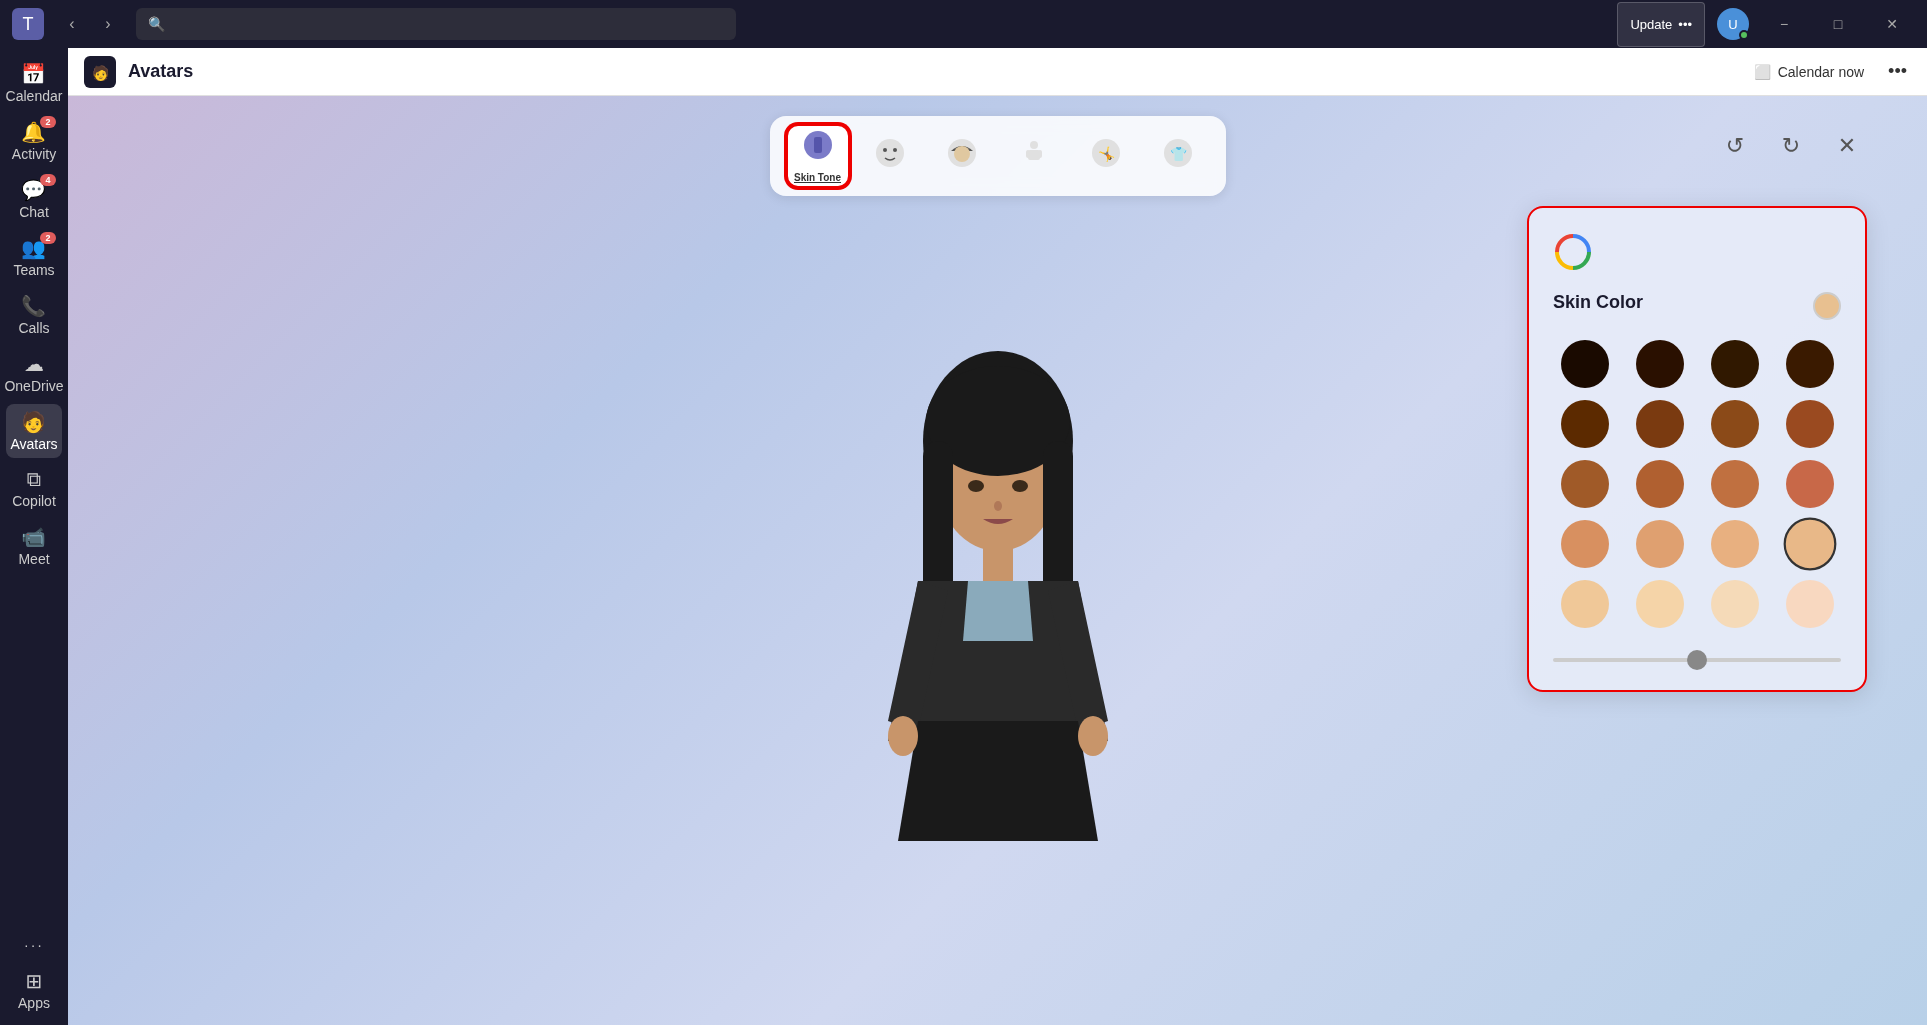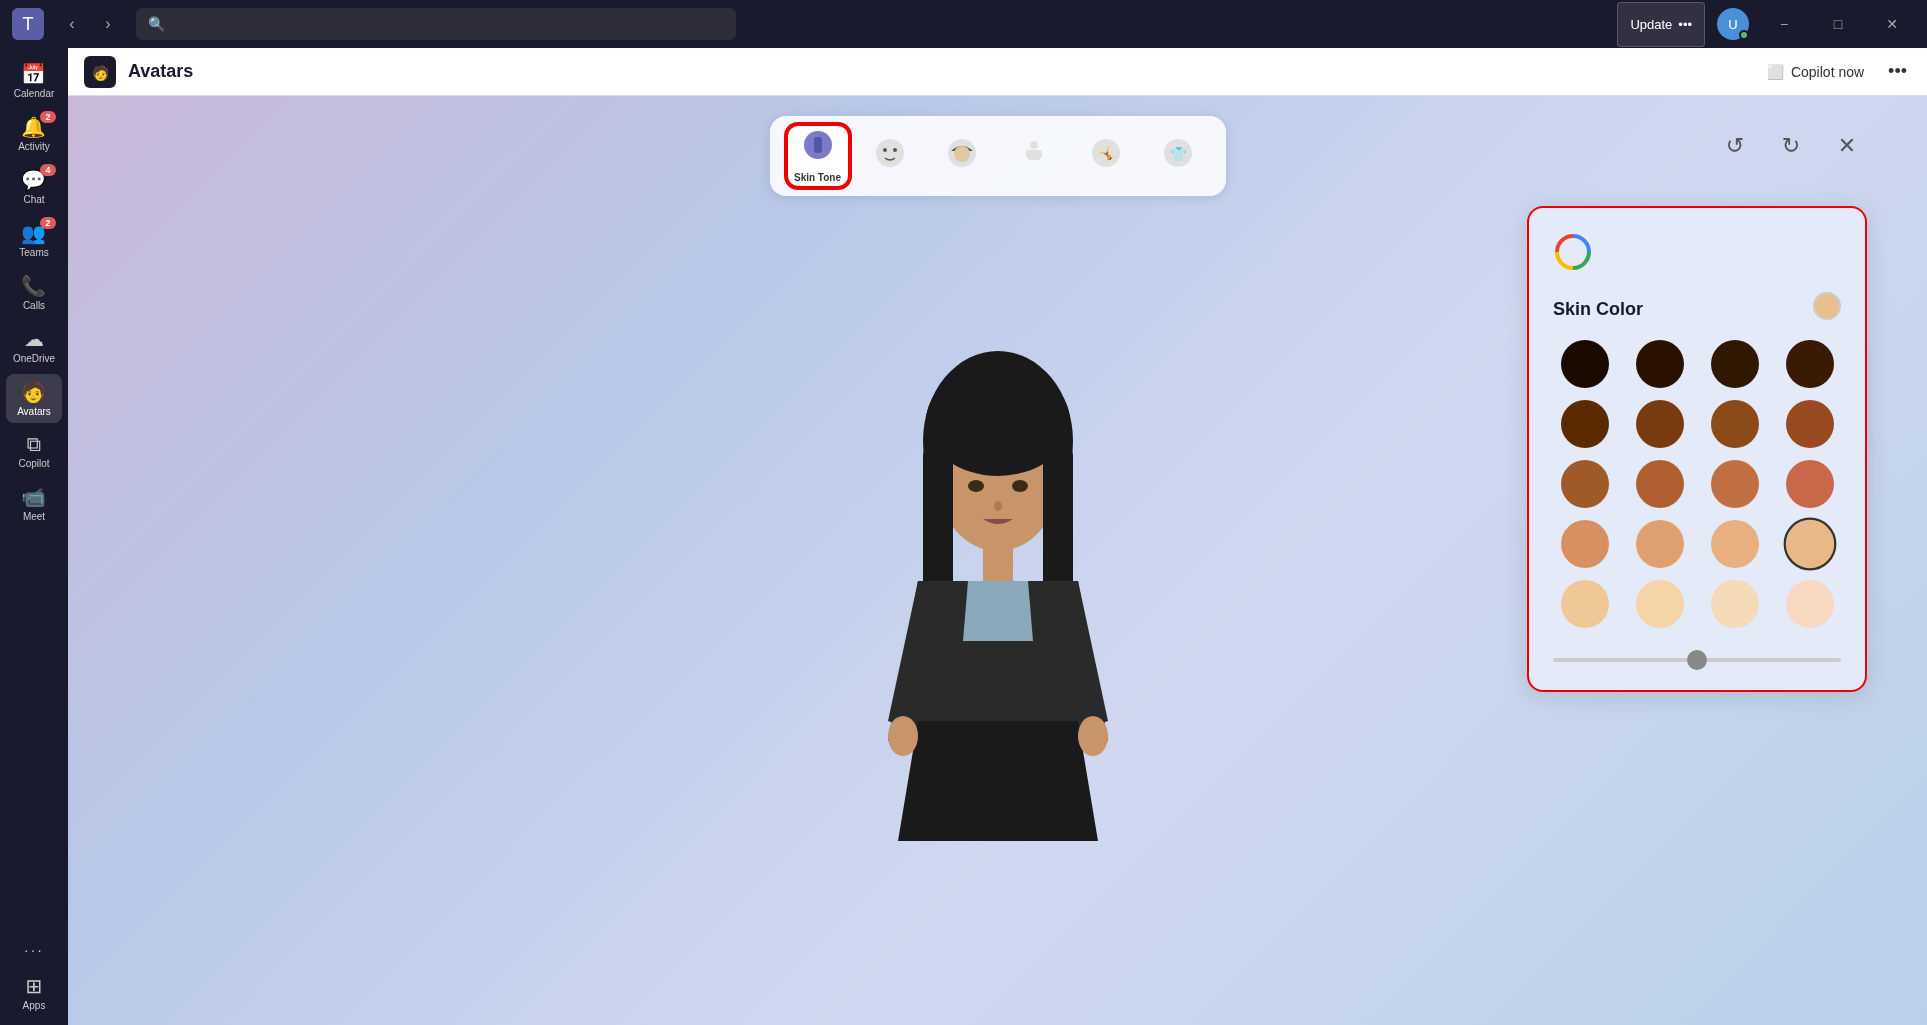--- a/index.html
+++ b/index.html
@@ -59,21 +59,21 @@
       width: 68px; background: #1a1a2e; display: flex; flex-direction: column;
       align-items: center; padding: 8px 0; gap: 4px; flex-shrink: 0;
     }
     .sidebar-item {
       width: 56px; display: flex; flex-direction: column; align-items: center;
       padding: 6px 4px; border-radius: 8px; cursor: pointer; gap: 2px; position: relative;
     }
     .sidebar-item.active { background: rgba(255,255,255,0.15); }
     .sidebar-item .icon { font-size: 20px; color: #ccc; }
     .sidebar-item.active .icon { color: #fff; }
-    .sidebar-item .label { font-size: 10px; color: #ccc; text-align: center; }
+    .sidebar-item .label { font-size: 14px; color: #ccc; text-align: center; }
     .sidebar-item.active .label { color: #fff; }
     .badge {
       position: absolute; top: 2px; right: 6px;
       background: #e05c5c; color: #fff; font-size: 9px; font-weight: bold;
       border-radius: 10px; padding: 1px 4px; min-width: 16px; text-align: center;
     }
     .sidebar-spacer { flex: 1; }
 
     
     .content-area { flex: 1; display: flex; flex-direction: column; overflow: hidden; }
@@ -110,21 +110,21 @@
     .toolbar-item {
       width: 64px; height: 64px; display: flex; flex-direction: column;
       align-items: center; justify-content: center; border-radius: 12px; cursor: pointer;
       gap: 4px; border: none; background: transparent;
     }
     .toolbar-item.selected {
       background: #fff; border: 2px solid #e00; box-shadow: 0 0 0 2px #e00;
     }
     .toolbar-icon { font-size: 28px; }
     .toolbar-label { font-size: 10px; color: #333; }
-    .toolbar-item.selected .toolbar-label { color: #333; font-weight: 600; }
+    .toolbar-item.selected .toolbar-label { color: #333; font-weight: 600; text-decoration: underline; }
 
     
     .finish-btn {
       position: absolute; bottom: 30px; left: 50%; transform: translateX(-50%);
       background: #a89ed0; color: #fff; border: none; border-radius: 30px;
       padding: 16px 48px; font-size: 20px; font-weight: 500; cursor: pointer;
       white-space: nowrap; box-shadow: 0 4px 16px rgba(0,0,0,0.15);
     }
 
     
@@ -144,21 +144,21 @@
       background: rgba(230,235,248,0.95);
       border-radius: 16px;
       padding: 24px;
       box-shadow: 0 4px 24px rgba(0,0,0,0.12);
       border: 2px solid #e00;
     }
     .panel-google-icon {
       width: 40px; height: 40px; margin-bottom: 16px;
     }
     .panel-header {
-      display: flex; align-items: flex-end; justify-content: space-between; margin-bottom: 20px;
+      display: flex; align-items: flex-start; justify-content: space-between; margin-bottom: 20px;
     }
     .panel-title { font-size: 18px; font-weight: 600; color: #1a1a2e; }
     .selected-color-dot {
       width: 28px; height: 28px; border-radius: 50%;
       background: #e8c8a0; border: 2px solid #ccc;
     }
     .color-grid {
       display: grid; grid-template-columns: repeat(4, 1fr); gap: 12px; margin-bottom: 20px;
     }
     .color-dot {
@@ -274,21 +274,21 @@
     <div class="app-header">
       <div class="app-icon">
         <svg width="20" height="20" viewBox="0 0 20 20">
             <text x="2" y="16" font-size="14" fill="white">🧑</text>
           </svg>
       </div>
       <span class="app-title">Avatars</span>
       <div class="header-right">
         <button class="present-btn">
           <span>⬜</span>
-          <span>Copilot now</span>
+          <span>Calendar now</span>
         </button>
         <button class="more-btn">•••</button>
       </div>
     </div>
 
     <div class="workspace">
 
       <div class="avatar-toolbar">
         <div class="toolbar-item selected">
           <span class="toolbar-icon">

